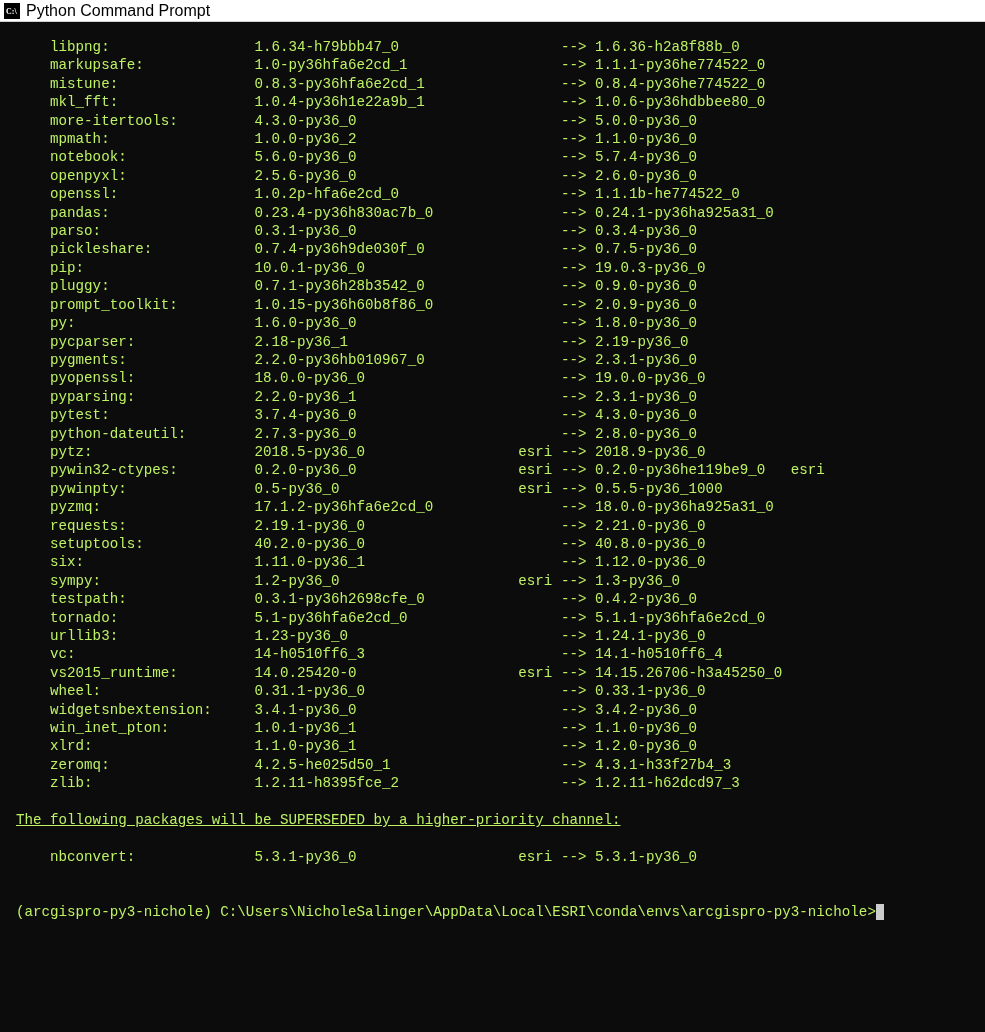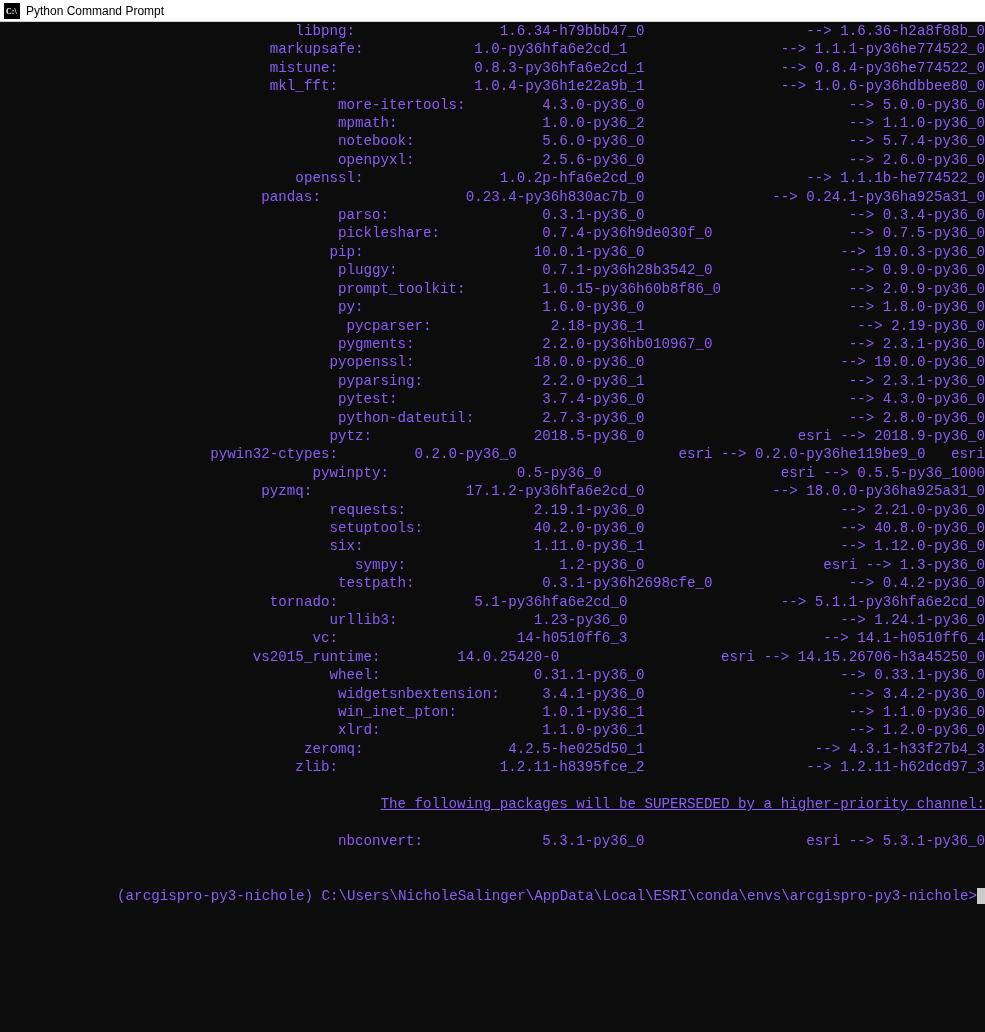--- a/index.html
+++ b/index.html
@@ -21,34 +21,33 @@
     .titlebar-icon {
       width: 16px;
       height: 16px;
       margin-right: 6px;
       display: inline-flex;
       align-items: center;
       justify-content: center;
     }
     .titlebar-text {
       font-family: 'Segoe UI', Tahoma, sans-serif;
-      font-size: 12px;
+      font-size: 16px;
       color: #000000;
     }
     .terminal {
       background: #0c0c0c;
-      color: #8b5cf6;
+      color: #bef264;
       font-size: 14.2px;
       line-height: 18.4px;
-      padding: 0;
+      padding: 16px;
       height: calc(100% - 22px);
       white-space: pre;
       letter-spacing: 0;
       position: relative;
-      text-align: right;
     }
     .pkg-line {
       white-space: pre;
     }
     .blank-line { height: 18.4px; }
     .msg-line { white-space: pre; text-decoration: underline; }
     .prompt-line { white-space: pre; }
     .cursor {
       display: inline-block;
       width: 8px;

